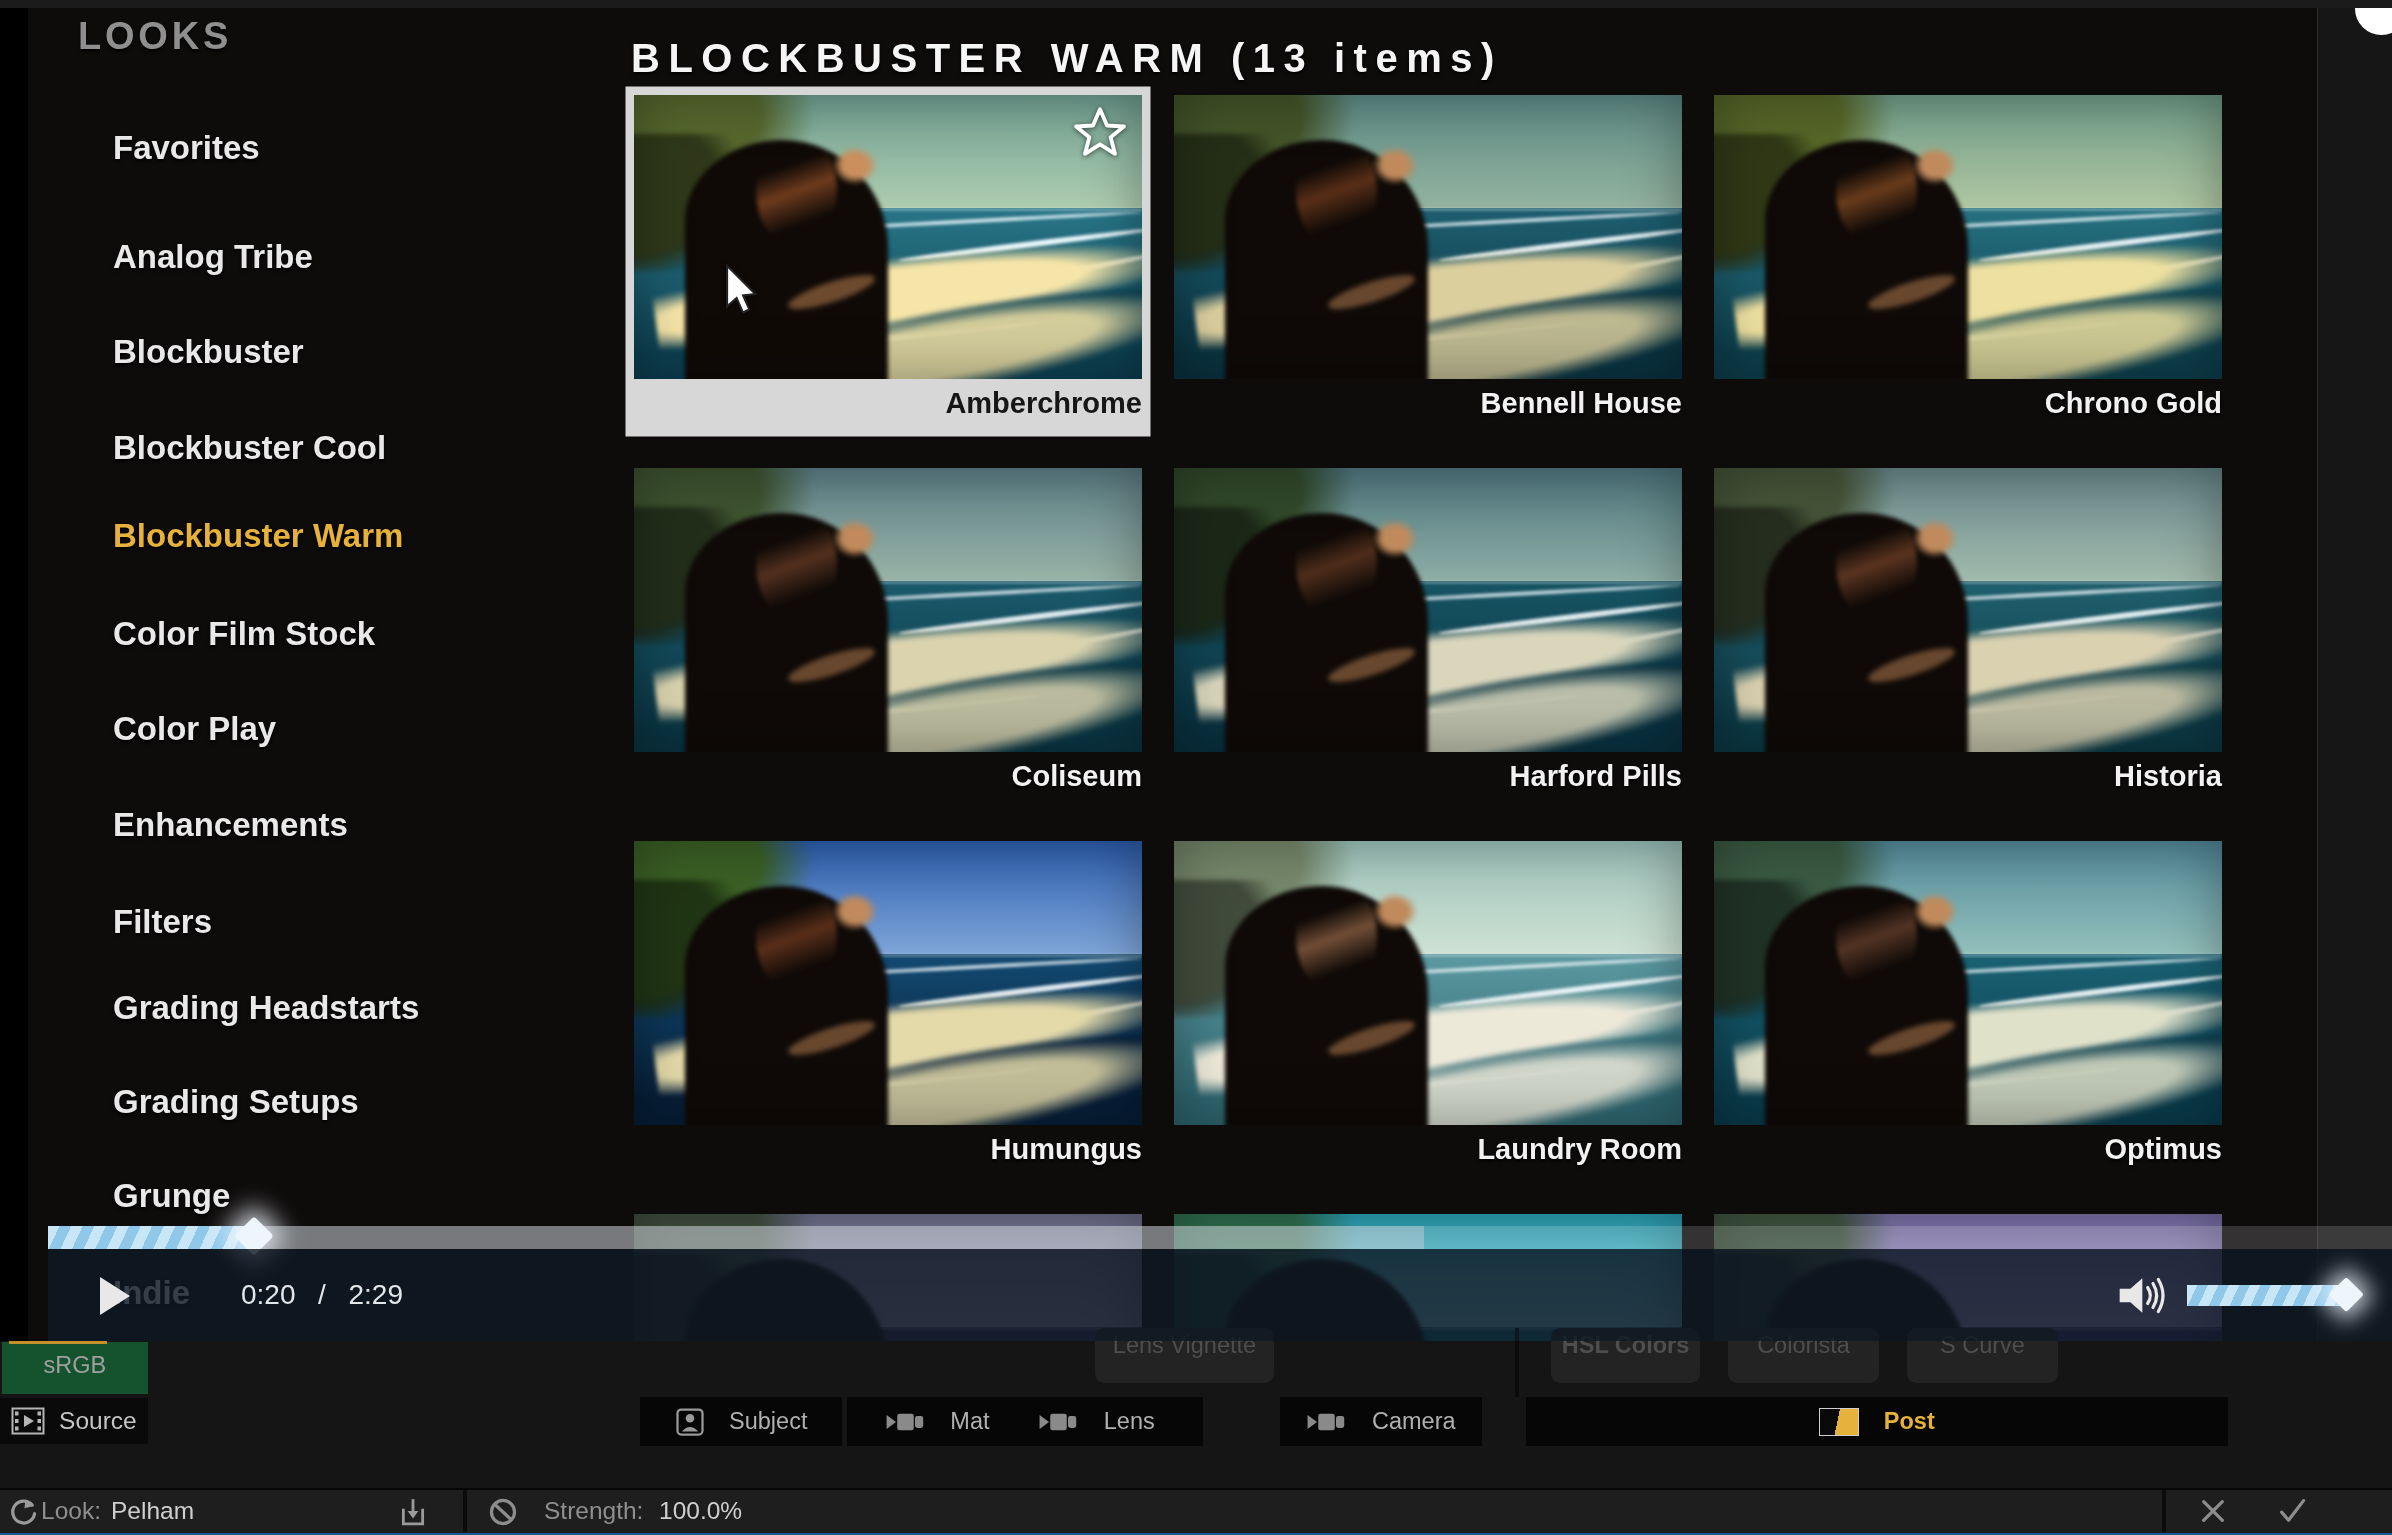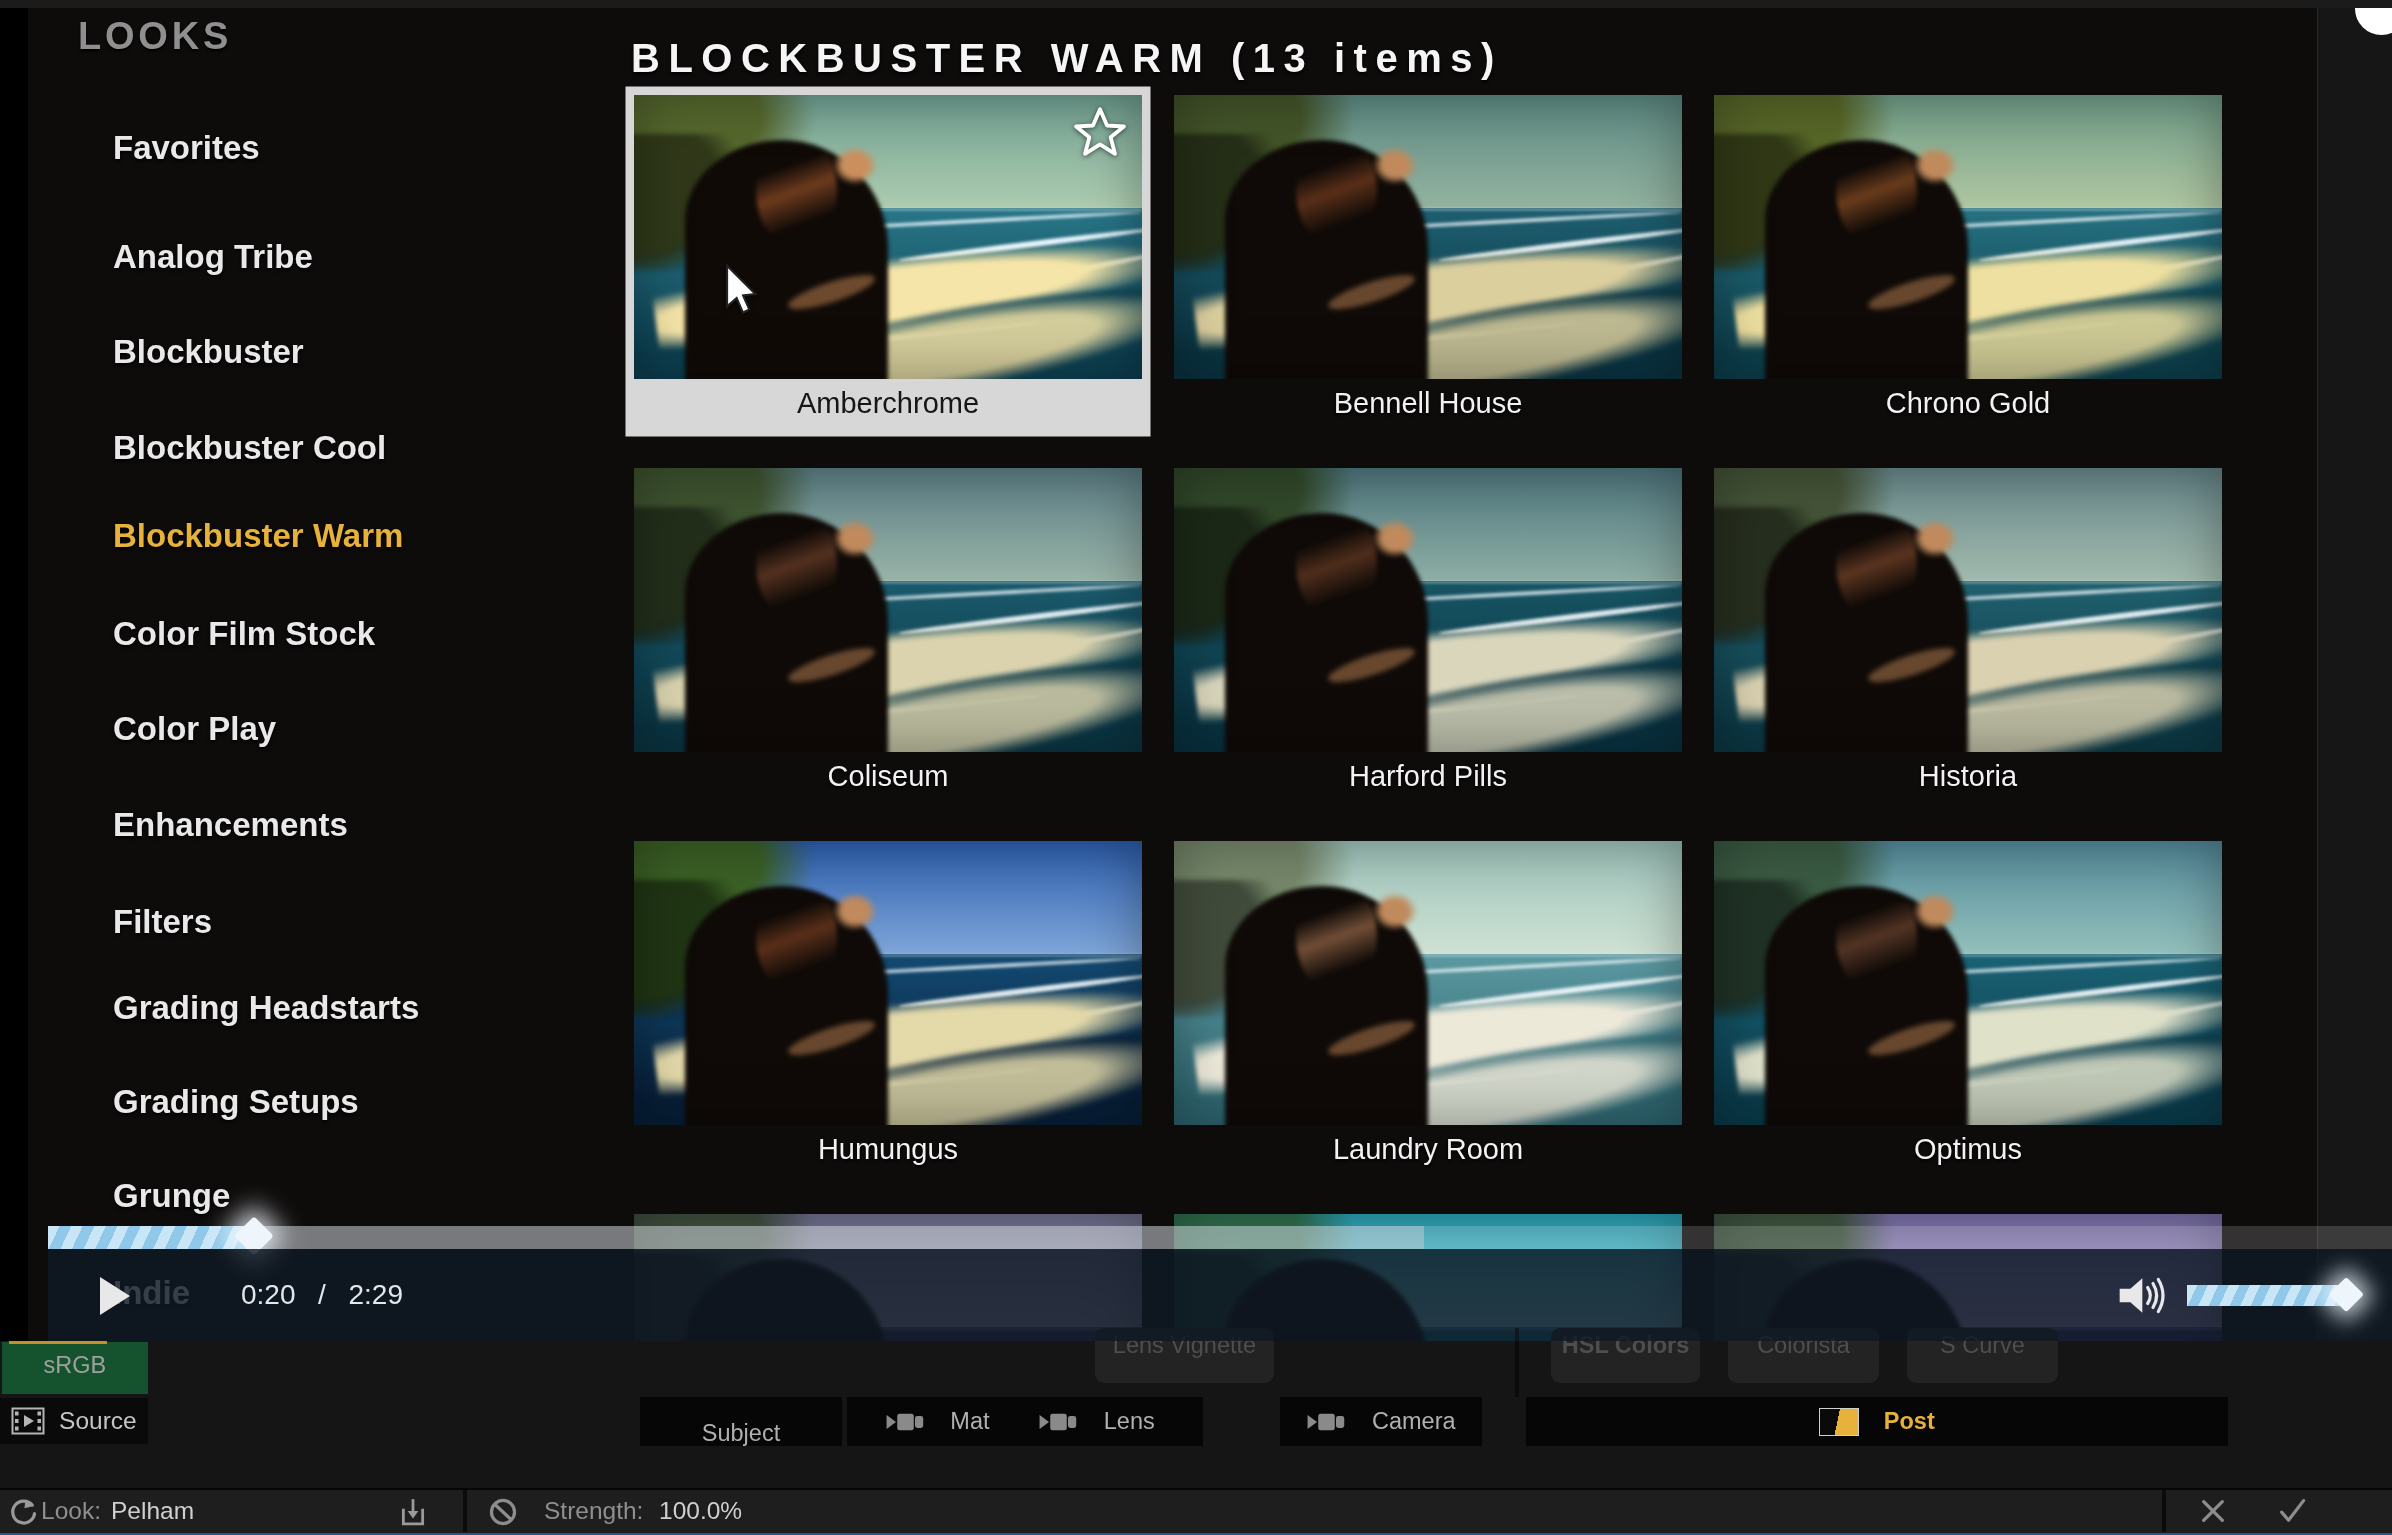--- a/index.html
+++ b/index.html
@@ -19,21 +19,21 @@
   .side-item:nth-of-type(5){top:509px}.side-item:nth-of-type(6){top:607px}
   .side-item:nth-of-type(7){top:702px}.side-item:nth-of-type(8){top:798px}
   .side-item:nth-of-type(9){top:895px}.side-item:nth-of-type(10){top:981px}
   .side-item:nth-of-type(11){top:1075px}.side-item:nth-of-type(12){top:1169px}
   .side-item:nth-of-type(13){top:1266px}
   .browser-title{position:absolute;left:631px;top:1.9px;font-size:40px;font-weight:700;color:#f5f5f5;letter-spacing:8.5px;text-shadow:0 1.9px 3.8px #000;white-space:nowrap;}
   
   .grid{position:absolute;left:634px;top:87px;width:1589px;display:grid;grid-template-columns:repeat(3,508px);column-gap:32px;row-gap:40px;}
   .tile{position:relative;width:508px;}
   .tile .thumb{position:relative;width:508px;height:284px;overflow:hidden;background:var(--sea2,#0a3442);}
-  .tile .tile-label{height:49px;line-height:49px;text-align:center;font-size:29px;font-weight:400;color:#f2f2f2;text-shadow:0 1.9px 2.8px #000;}
+  .tile .tile-label{height:49px;line-height:49px;text-align:right;font-size:29px;font-weight:700;color:#f2f2f2;text-shadow:0 1.9px 2.8px #000;}
   .tile.selected{background:#d7d7d7;box-shadow:0 0 0 8.5px #d7d7d7;}
   .tile.selected .tile-label{color:#161616;text-shadow:none;}
   .tile.selected .thumb{filter:saturate(1.05) brightness(1.04);}
   
   .thumb>div{position:absolute;}
   .sky{left:0;right:0;top:0;height:42%;background:linear-gradient(180deg,var(--sky1),var(--sky2));}
   .sea{left:0;right:0;top:40%;bottom:0;background:linear-gradient(180deg,var(--sea1),var(--sea2) 85%);}
   .horizon{left:0;right:0;top:40%;height:2.8px;background:rgba(255,255,255,.28);filter:blur(0.9px);}
   .wave{background:#f4fbff;border-radius:50%;filter:blur(1.4px);}
   .w1{top:44%;left:34%;right:0;height:3.8px;transform:rotate(-3deg);opacity:.75;}
@@ -67,21 +67,21 @@
   .chip1{left:1095px;width:179px;}.chip2{left:1551px;width:149px;font-weight:bold;}
   .chip3{left:1728px;width:151px;}.chip4{left:1907px;width:151px;}
   .panel-gap{position:absolute;left:1515px;top:-13px;width:3.8px;height:69px;background:#0b0b0b;}
   .srgb-panel{position:absolute;left:1.9px;top:0.9px;width:146px;height:52px;background:#14532d;
         text-align:center;line-height:46px;font-size:23.5px;color:#a0a0a0;}
   .srgb-accent{position:absolute;left:9.4px;top:0;width:98px;height:2.8px;background:#c58f2a;}
   .source-row{position:absolute;left:0;top:57px;width:148px;height:46px;background:#0a0a0a;
         display:flex;align-items:center;justify-content:space-between;padding:0 11.3px;box-sizing:border-box;}
   .source-label{font-size:24.5px;color:#c5c5c5;}
   .toolbtn{position:absolute;top:56px;height:49px;background:#060606;display:flex;align-items:center;justify-content:center;gap:24.5px;}
-  .tb1{left:640px;width:202px;flex-direction:column;}.tb2{left:847px;width:200px;}.tb3{left:990px;width:213px;}
+  .tb1{left:640px;width:202px;}.tb2{left:847px;width:200px;}.tb3{left:990px;width:213px;}
   .tb4{left:1280px;width:202px;}.tb5{left:1526px;width:702px;}
   .toolbtn .tlabel{font-size:23.5px;color:#b0b0b0;}
   .toolbtn.active .tlabel{color:#e7b23c;font-weight:700;}
   .post-icon{width:38px;height:26px;border:1.9px solid #cfcfcf;background:linear-gradient(102deg,#0a0a0a 0 46%,#e7b23c 46%);}
   .status-bar{position:absolute;left:0;top:147px;width:100%;height:45px;background:#1e1e1e;border-top:2.8px solid #060606;box-sizing:border-box;}
   .status-bar .txt{position:absolute;top:0;height:42px;line-height:42px;font-size:24.5px;white-space:nowrap;}
   .lbl{color:#8f8f8f;}.val{color:#cfcfcf;}
   .sdiv{position:absolute;top:0;width:3.8px;height:42px;background:#0b0b0b;}
   .blue-line{position:absolute;left:0;bottom:0;width:100%;height:2.8px;background:#1a5a9a;}
   .sicon{position:absolute;top:6.6px;}

